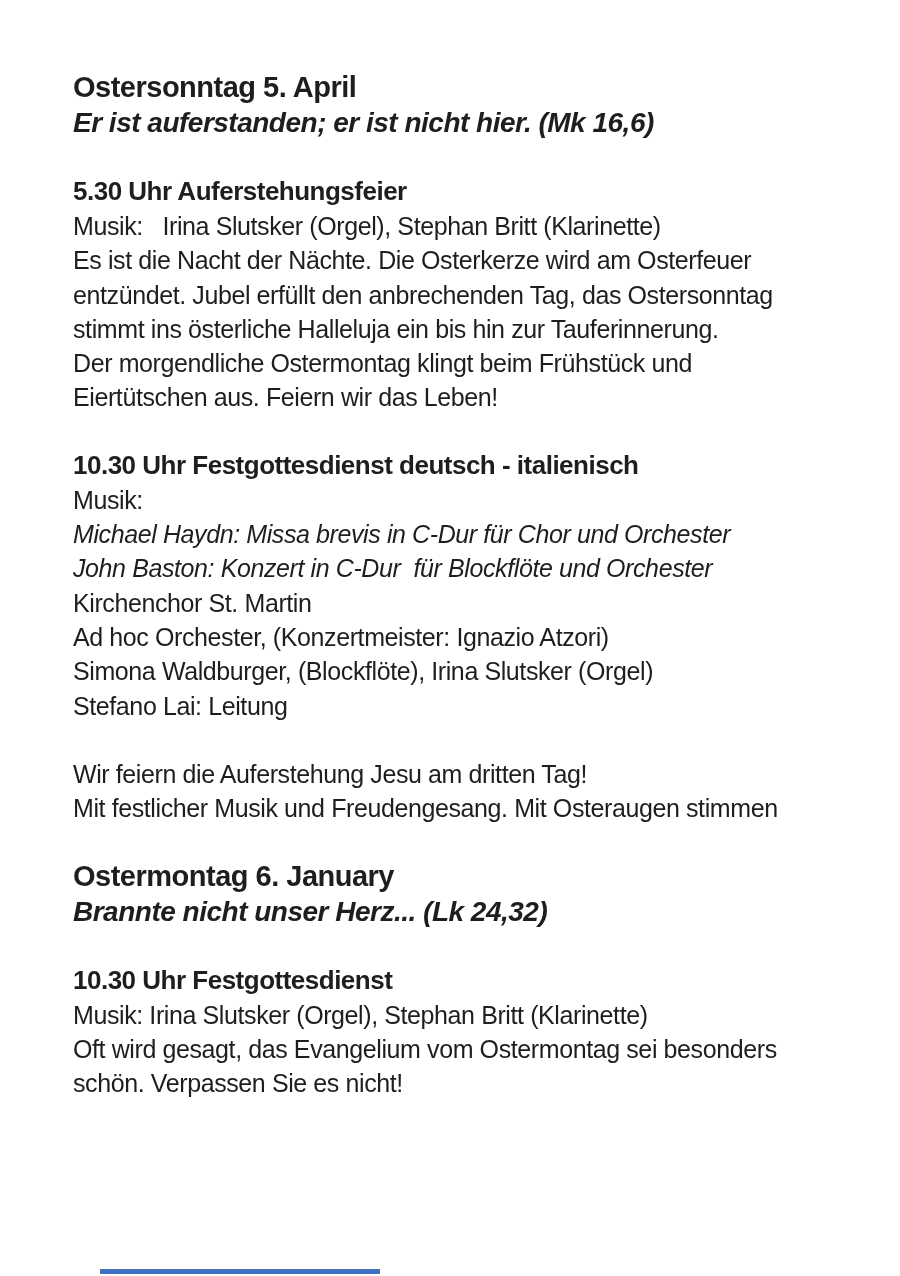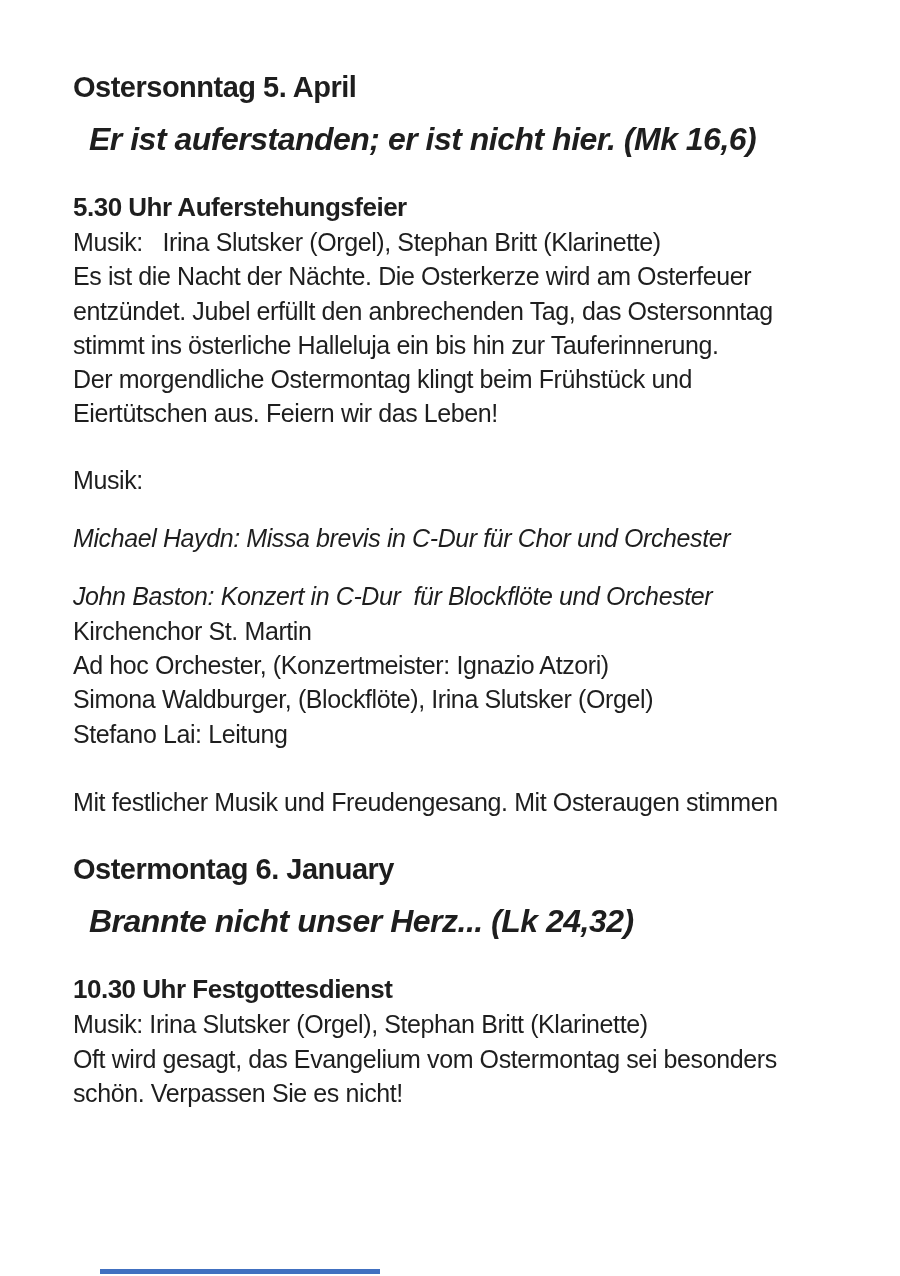--- a/index.html
+++ b/index.html
@@ -22,25 +22,25 @@
     box-sizing: border-box;
   }
   .day-title {
     font-size: 29px;
     font-weight: 700;
     line-height: 36px;
     margin: 0;
     letter-spacing: -0.5px;
   }
   .day-subtitle {
-    font-size: 32px;
+    font-size: 28px;
     font-weight: 700;
     font-style: italic;
     line-height: 36px;
-    margin: 16px;
+    margin: 0;
     letter-spacing: -0.5px;
     white-space: pre-wrap;
   }
   .event {
     margin-top: 32px;
   }
   .section + .section {
     margin-top: 32px;
   }
   .event-title {
@@ -55,21 +55,20 @@
     font-size: 25px;
     font-weight: 400;
     line-height: 34.3px;
     min-height: 34.3px;
     margin: 0;
     letter-spacing: -0.4px;
     white-space: pre-wrap;
   }
   .line.italic {
     font-style: italic;
-    margin-top: 24px;
   }
   .bottom-divider {
     position: absolute;
     left: 100px;
     bottom: 2px;
     width: 280px;
     height: 5px;
   }
 </style>
 </head>
@@ -85,28 +84,30 @@
       <h2 class="event-title">5.30 Uhr Auferstehungsfeier</h2>
       <p class="line">Musik:   Irina Slutsker (Orgel), Stephan Britt (Klarinette)</p>
       <p class="line">Es ist die Nacht der Nächte. Die Osterkerze wird am Osterfeuer</p>
       <p class="line">entzündet. Jubel erfüllt den anbrechenden Tag, das Ostersonntag</p>
       <p class="line">stimmt ins österliche Halleluja ein bis hin zur Tauferinnerung.</p>
       <p class="line">Der morgendliche Ostermontag klingt beim Frühstück und</p>
       <p class="line">Eiertütschen aus. Feiern wir das Leben!</p>
     </div>
 
     <div class="event">
+      <h2 class="event-title">10.30 Uhr Festgottesdienst deutsch - italienisch</h2>
       <p class="line">Musik:</p>
       <p class="line italic">Michael Haydn: Missa brevis in C-Dur für Chor und Orchester</p>
       <p class="line italic">John Baston: Konzert in C-Dur  für Blockflöte und Orchester</p>
       <p class="line">Kirchenchor St. Martin</p>
       <p class="line">Ad hoc Orchester, (Konzertmeister: Ignazio Atzori)</p>
       <p class="line">Simona Waldburger, (Blockflöte), Irina Slutsker (Orgel)</p>
       <p class="line">Stefano Lai: Leitung</p>
       <p class="line"></p>
+      <p class="line">Wir feiern die Auferstehung Jesu am dritten Tag!</p>
       <p class="line">Mit festlicher Musik und Freudengesang. Mit Osteraugen stimmen</p>
     </div>
   </div>
 
   <div class="section">
     <h1 class="day-title">Ostermontag 6. January</h1>
     <p class="day-subtitle">Brannte nicht unser Herz... (Lk 24,32)</p>
 
     <div class="event">
       <h2 class="event-title">10.30 Uhr Festgottesdienst</h2>

